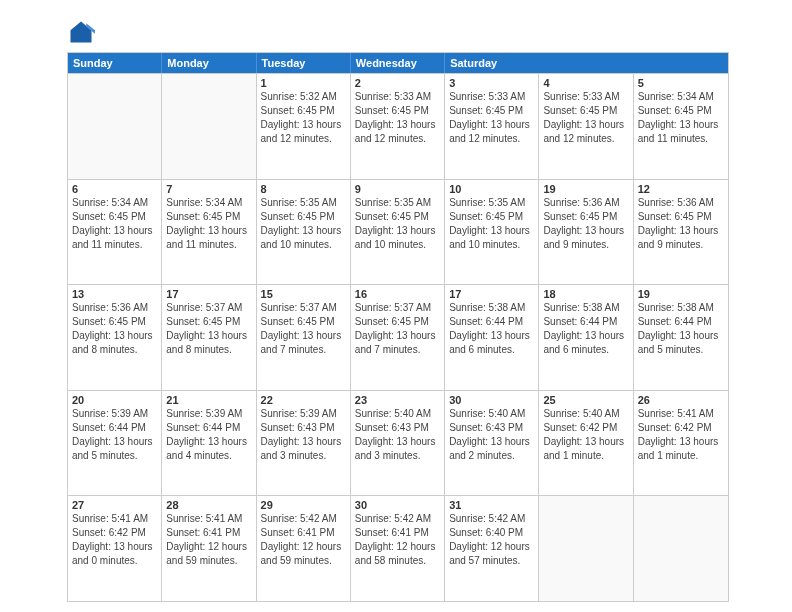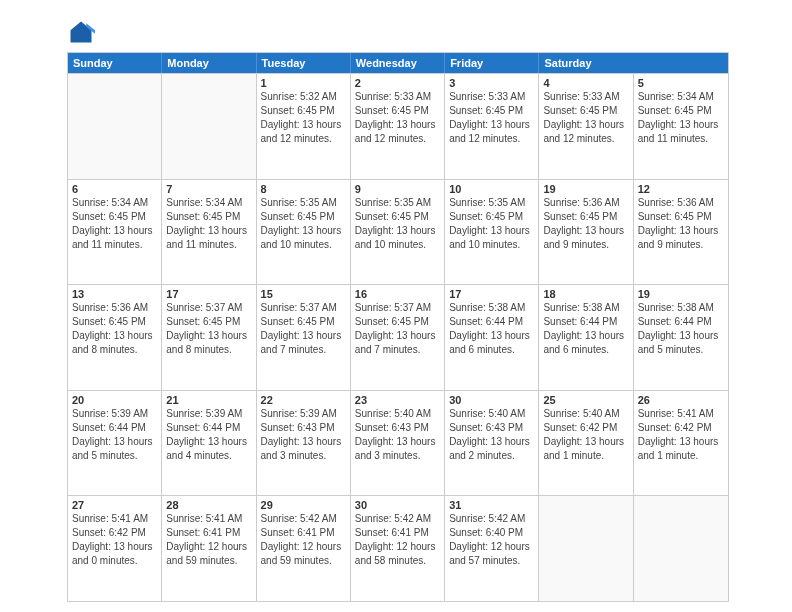--- a/index.html
+++ b/index.html
@@ -134,21 +134,20 @@
       <div class="subtitle"></div>
     </div>
   </div>
 
   <div class="calendar">
     <div class="cal-header-row">
     <div class="cal-header-cell">Sunday</div>
         <div class="cal-header-cell">Monday</div>
         <div class="cal-header-cell">Tuesday</div>
         <div class="cal-header-cell">Wednesday</div>
-        <div class="cal-header-cell">Friday</div>
         <div class="cal-header-cell">Saturday</div>
       </div>
     <div class="cal-body">
     <div class="cal-row">
           <div class="cal-cell empty"></div>
           <div class="cal-cell empty"></div>
           <div class="cal-cell">
             <div class="day-num">1</div>
             <div class="day-info" style="white-space: pre-line;">Sunrise: 5:32 AM
 Sunset: 6:45 PM

